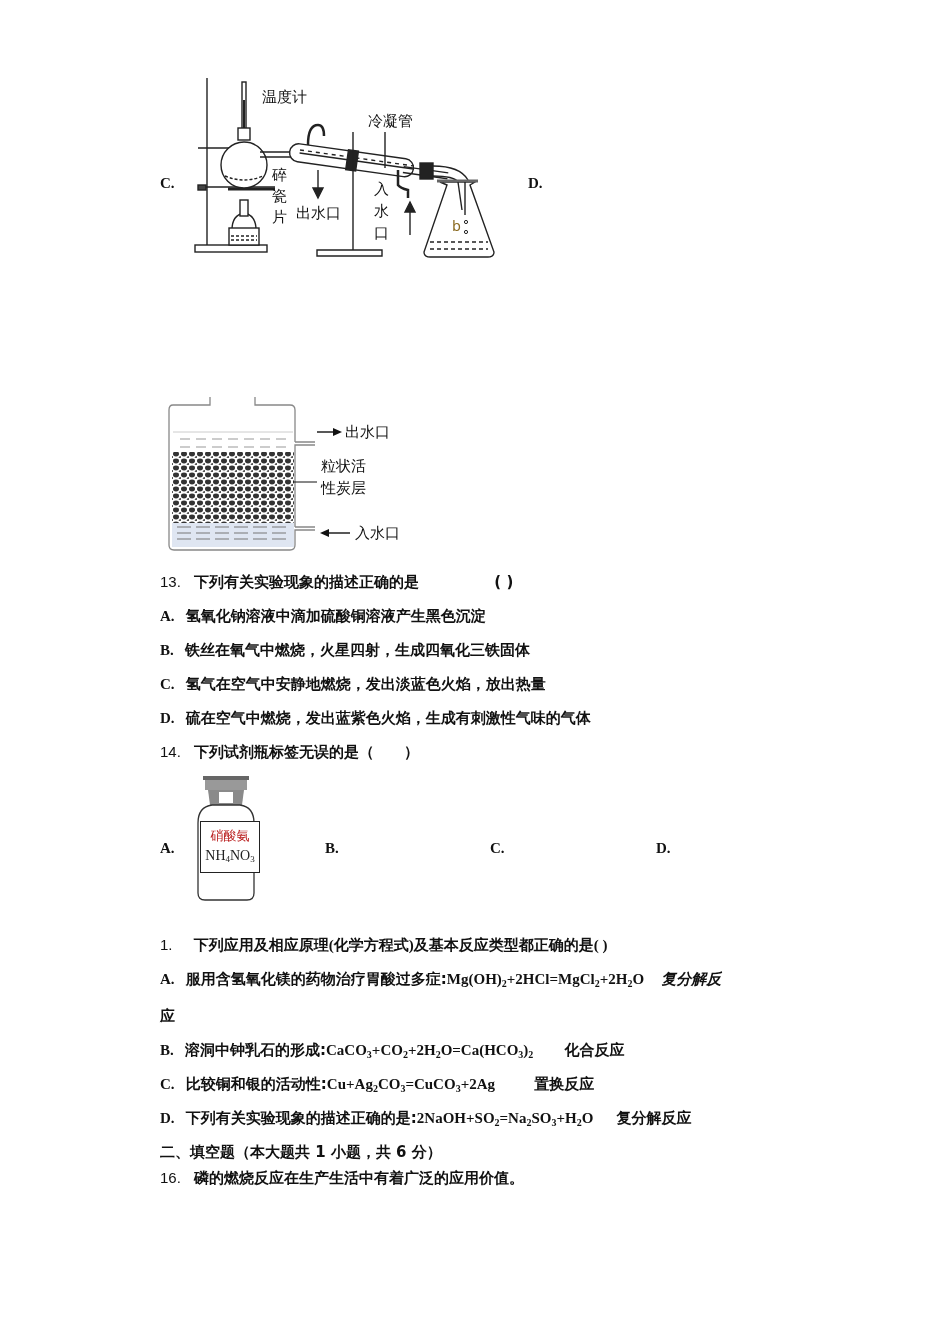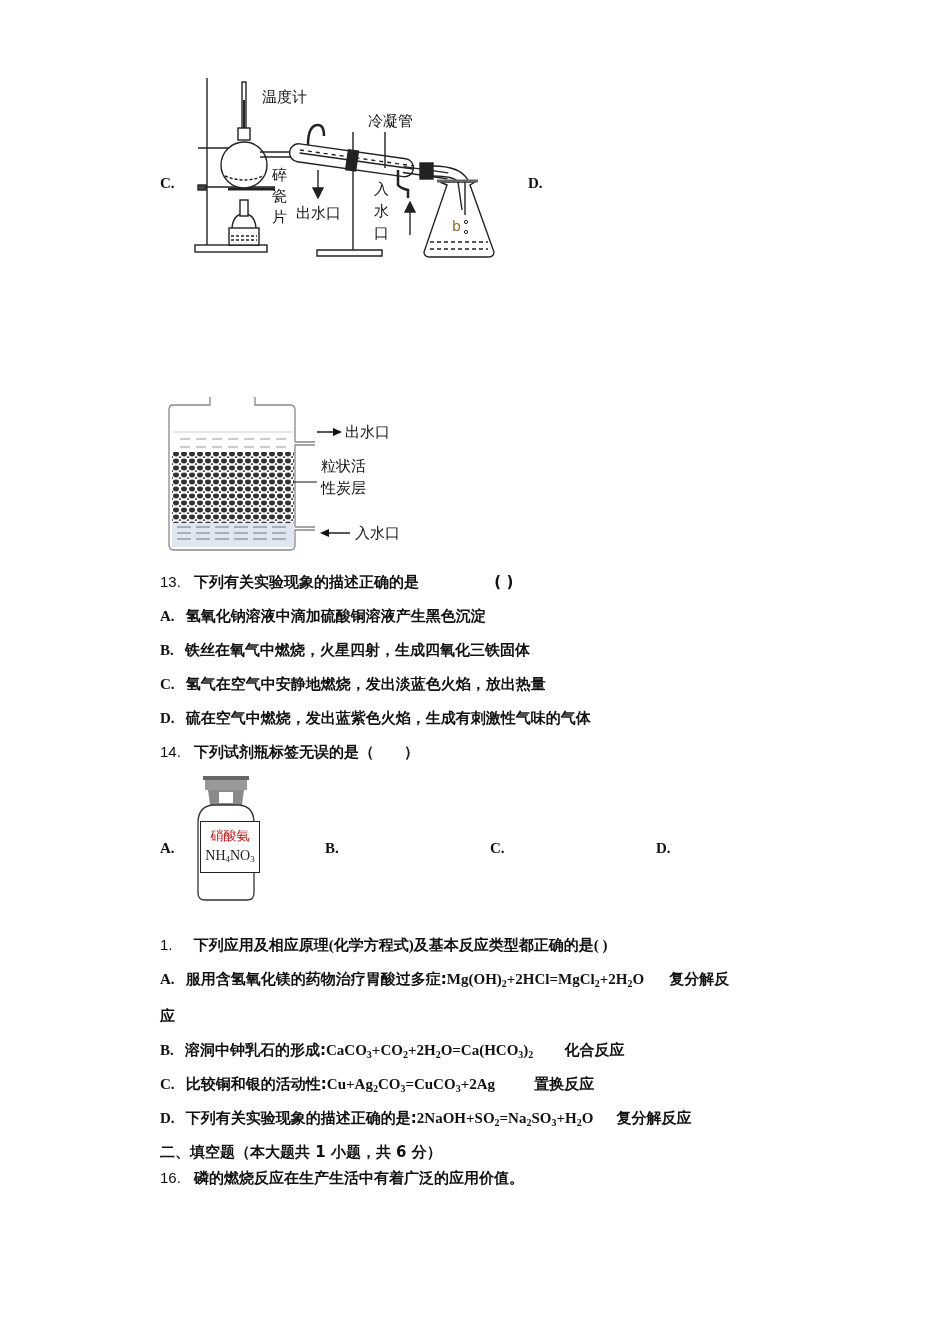--- a/index.html
+++ b/index.html
@@ -179,21 +179,21 @@
   <span class="opt-side" style="left:506px;top:70px;">D.</span>
 </div>
 
 <div class="line" style="top:935px;">
   <span class="qnum">1.</span>
   <span style="margin-left:16px;font-family:Liberation Serif, serif;">下列应用及相应原理(化学方程式)及基本反应类型都正确的是(  )</span>
 </div>
 <div class="line" style="top:969px;">
   <span class="opt-letter">A.</span>
   <span style="margin-left:6px;">服用含氢氧化镁的药物治疗胃酸过多症:</span><span class="formula">Mg(OH)<sub>2</sub>+2HCl=MgCl<sub>2</sub>+2H<sub>2</sub>O</span>
-  <span style="margin-left:20px;">复分解反</span>
+  <span style="margin-left:12px;font-style:italic;">复分解反</span>
 </div>
 <div class="line" style="top:1006px;">
   <span>应</span>
 </div>
 <div class="line" style="top:1040px;">
   <span class="opt-letter">B.</span>
   <span style="margin-left:6px;">溶洞中钟乳石的形成:</span><span class="formula">CaCO<sub>3</sub>+CO<sub>2</sub>+2H<sub>2</sub>O=Ca(HCO<sub>3</sub>)<sub>2</sub></span>
   <span style="margin-left:26px;">化合反应</span>
 </div>
 <div class="line" style="top:1074px;">

